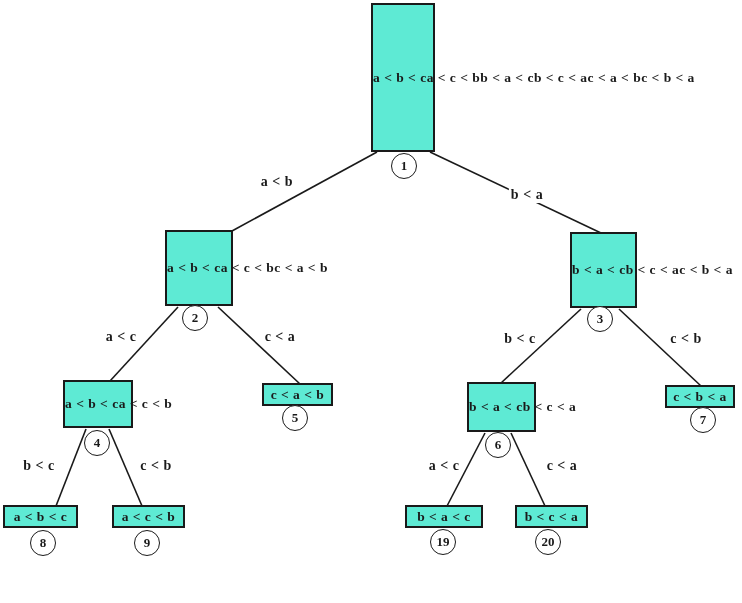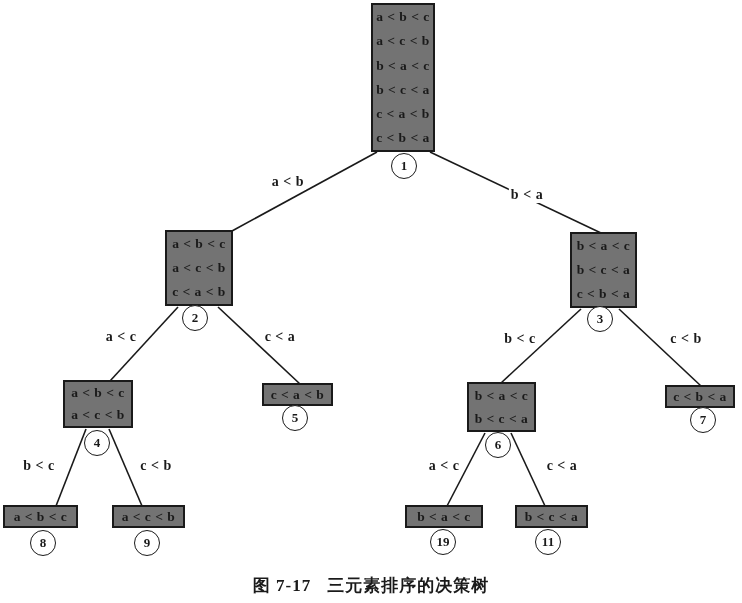--- a/index.html
+++ b/index.html
@@ -22,23 +22,22 @@
   }
   svg.edges line {
     stroke: #1a1a1a;
     stroke-width: 1.6;
   }
   .node-box {
     position: absolute;
     z-index: 2;
     box-sizing: border-box;
     border: 2px solid #1a1a1a;
-    background: #737373;
+    background: #5eead4;
     display: flex;
-    flex-direction: column;
     justify-content: space-around;
     align-items: center;
   }
   .node-line {
     font-size: 13.5px;
     font-weight: bold;
     line-height: 1;
     white-space: nowrap;
     letter-spacing: 0.5px;
   }
@@ -156,30 +155,27 @@
   <div class="node-circle" style="left:134px; top:530px;">9</div>
 
   <div class="node-box" style="left:405px; top:505px; width:78px; height:23px;">
     <div class="node-line">b &lt; a &lt; c</div>
   </div>
   <div class="node-circle" style="left:430px; top:529px;">19</div>
 
   <div class="node-box" style="left:515px; top:505px; width:73px; height:23px;">
     <div class="node-line">b &lt; c &lt; a</div>
   </div>
-  <div class="node-circle" style="left:535px; top:529px;">11</div>
+  <div class="node-circle" style="left:535px; top:529px;">20</div>
 
-  <div class="edge-label" style="left:288px; top:182px;">a &lt; b</div>
+  <div class="edge-label" style="left:277px; top:182px;">a &lt; b</div>
   <div class="edge-label" style="left:527px; top:195px;">b &lt; a</div>
   <div class="edge-label" style="left:121px; top:337px;">a &lt; c</div>
   <div class="edge-label" style="left:280px; top:337px;">c &lt; a</div>
   <div class="edge-label" style="left:520px; top:339px;">b &lt; c</div>
   <div class="edge-label" style="left:686px; top:339px;">c &lt; b</div>
   <div class="edge-label" style="left:39px; top:466px;">b &lt; c</div>
   <div class="edge-label" style="left:156px; top:466px;">c &lt; b</div>
   <div class="edge-label" style="left:444px; top:466px;">a &lt; c</div>
   <div class="edge-label" style="left:562px; top:466px;">c &lt; a</div>
 
-  <div class="caption">
-    <span class="fig-label">图 7-17</span><span>三元素排序的决策树</span>
-  </div>
 
 </div>
 
 </body></html>

